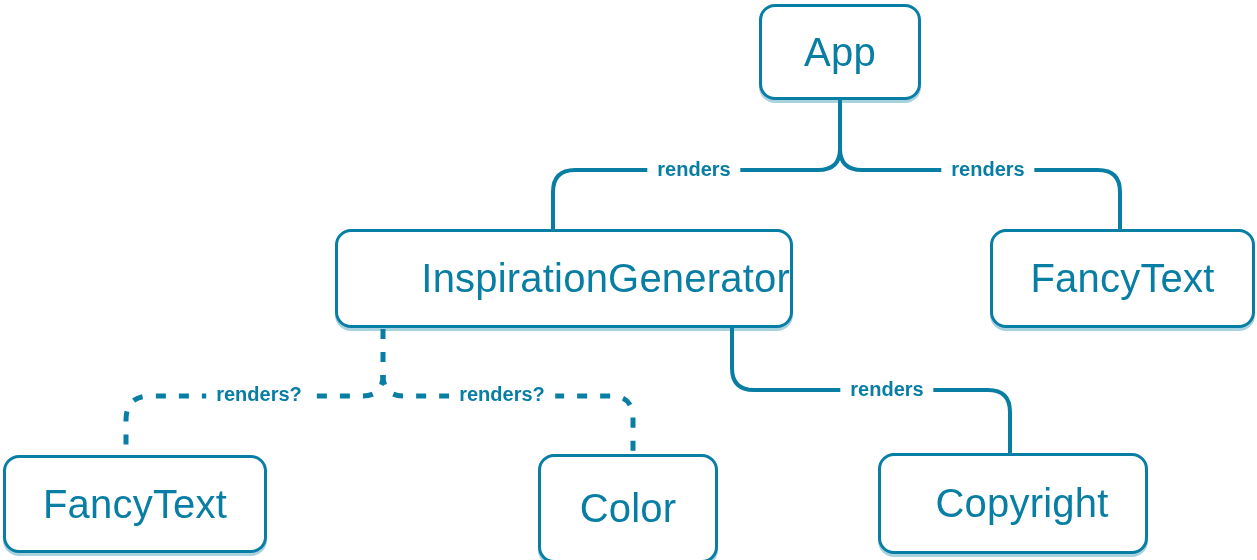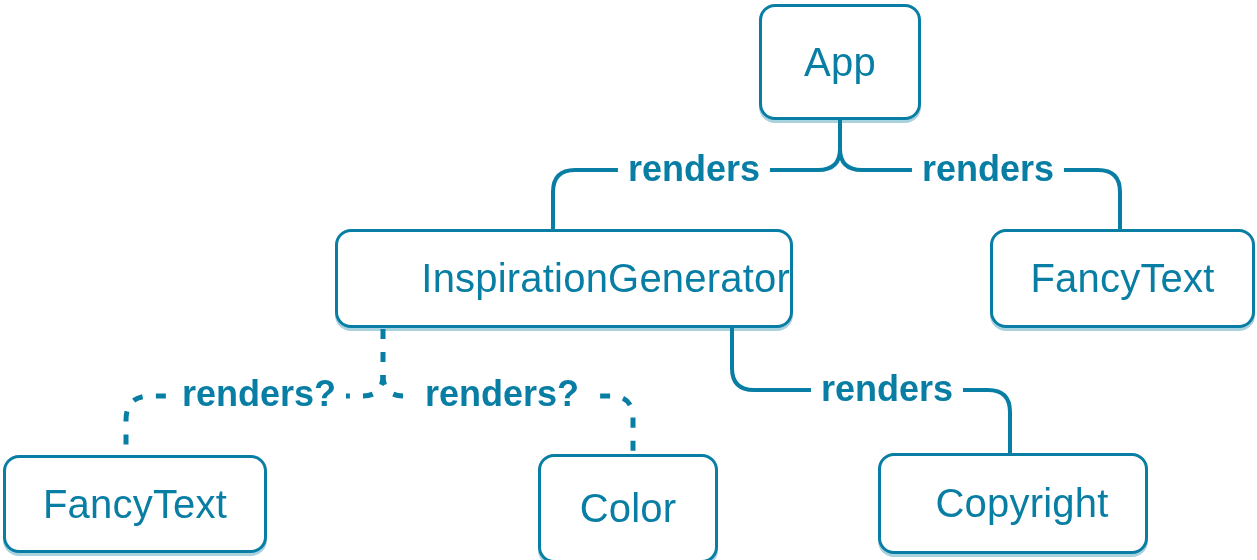--- a/index.html
+++ b/index.html
@@ -40,26 +40,26 @@
     font-weight: 500;
     letter-spacing: 0.2px;
     white-space: nowrap;
   }
   .edge-label {
     position: absolute;
     transform: translate(-50%, -50%);
     background: #ffffff;
     padding: 2px 10px;
     color: var(--accent);
-    font-size: 36px;
+    font-size: 20px;
     font-weight: 700;
     white-space: nowrap;
   }
   
-  .node-app            { left: 759px; top: 4px;   width: 162px; height: 116px;  }
+  .node-app            { left: 759px; top: 4px;   width: 162px; height: 96px;  }
   .node-insp           { left: 335px; top: 229px; width: 458px; height: 99px; justify-content: flex-end;  }
   .node-fancy-top      { left: 990px; top: 229px; width: 265px; height: 99px;  }
   .node-fancy-bottom   { left: 3px;   top: 455px; width: 264px; height: 98px;  }
   .node-color          { left: 538px; top: 454px; width: 180px; height: 109px;  }
   .node-copyright      { left: 878px; top: 453px; width: 270px; height: 101px; padding-left: 18px; }
   
   .lbl-app-insp        { left: 694px; top: 169px; }
   .lbl-app-fancy       { left: 988px; top: 169px; }
   .lbl-insp-copyright  { left: 887px; top: 389px; }
   .lbl-insp-fancy      { left: 259px; top: 394px; }

